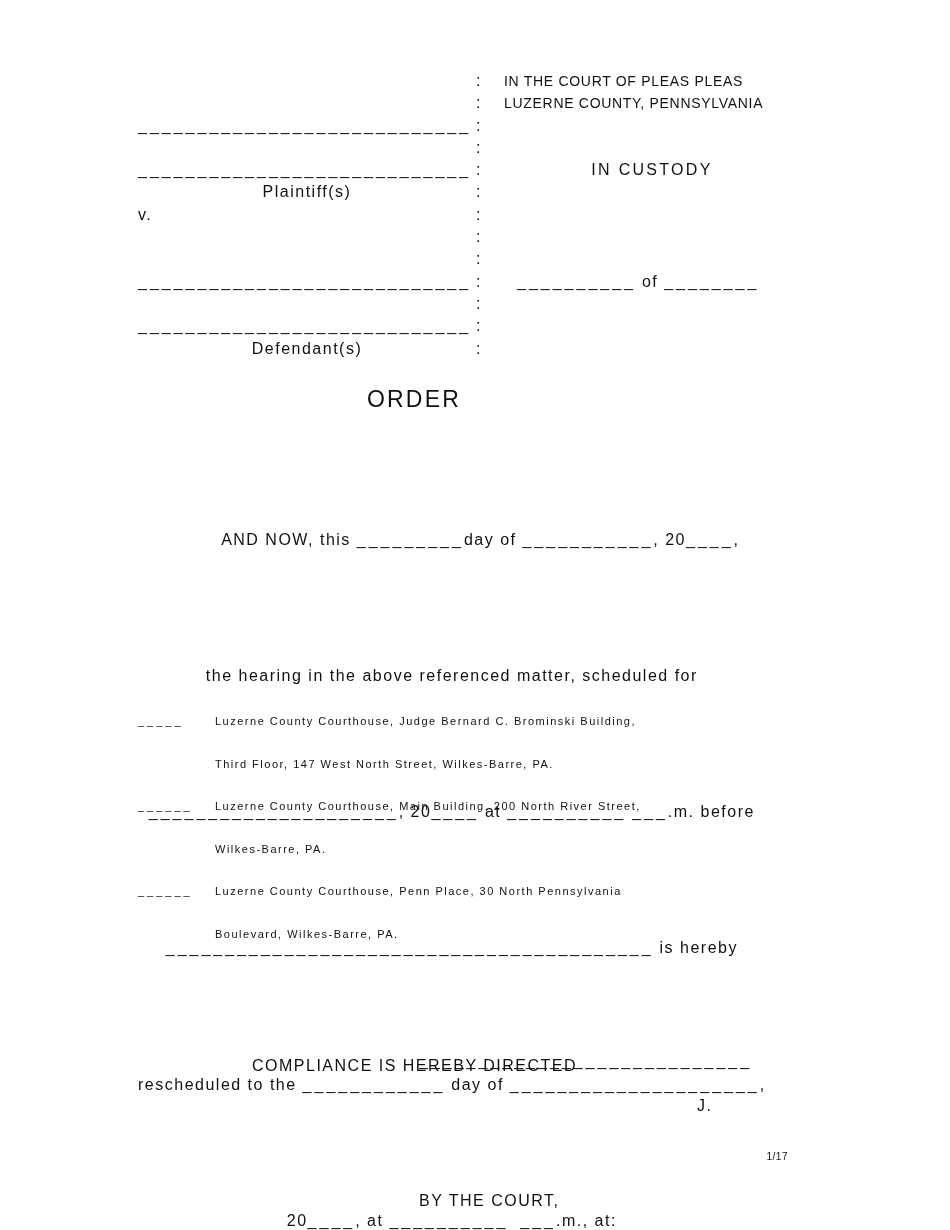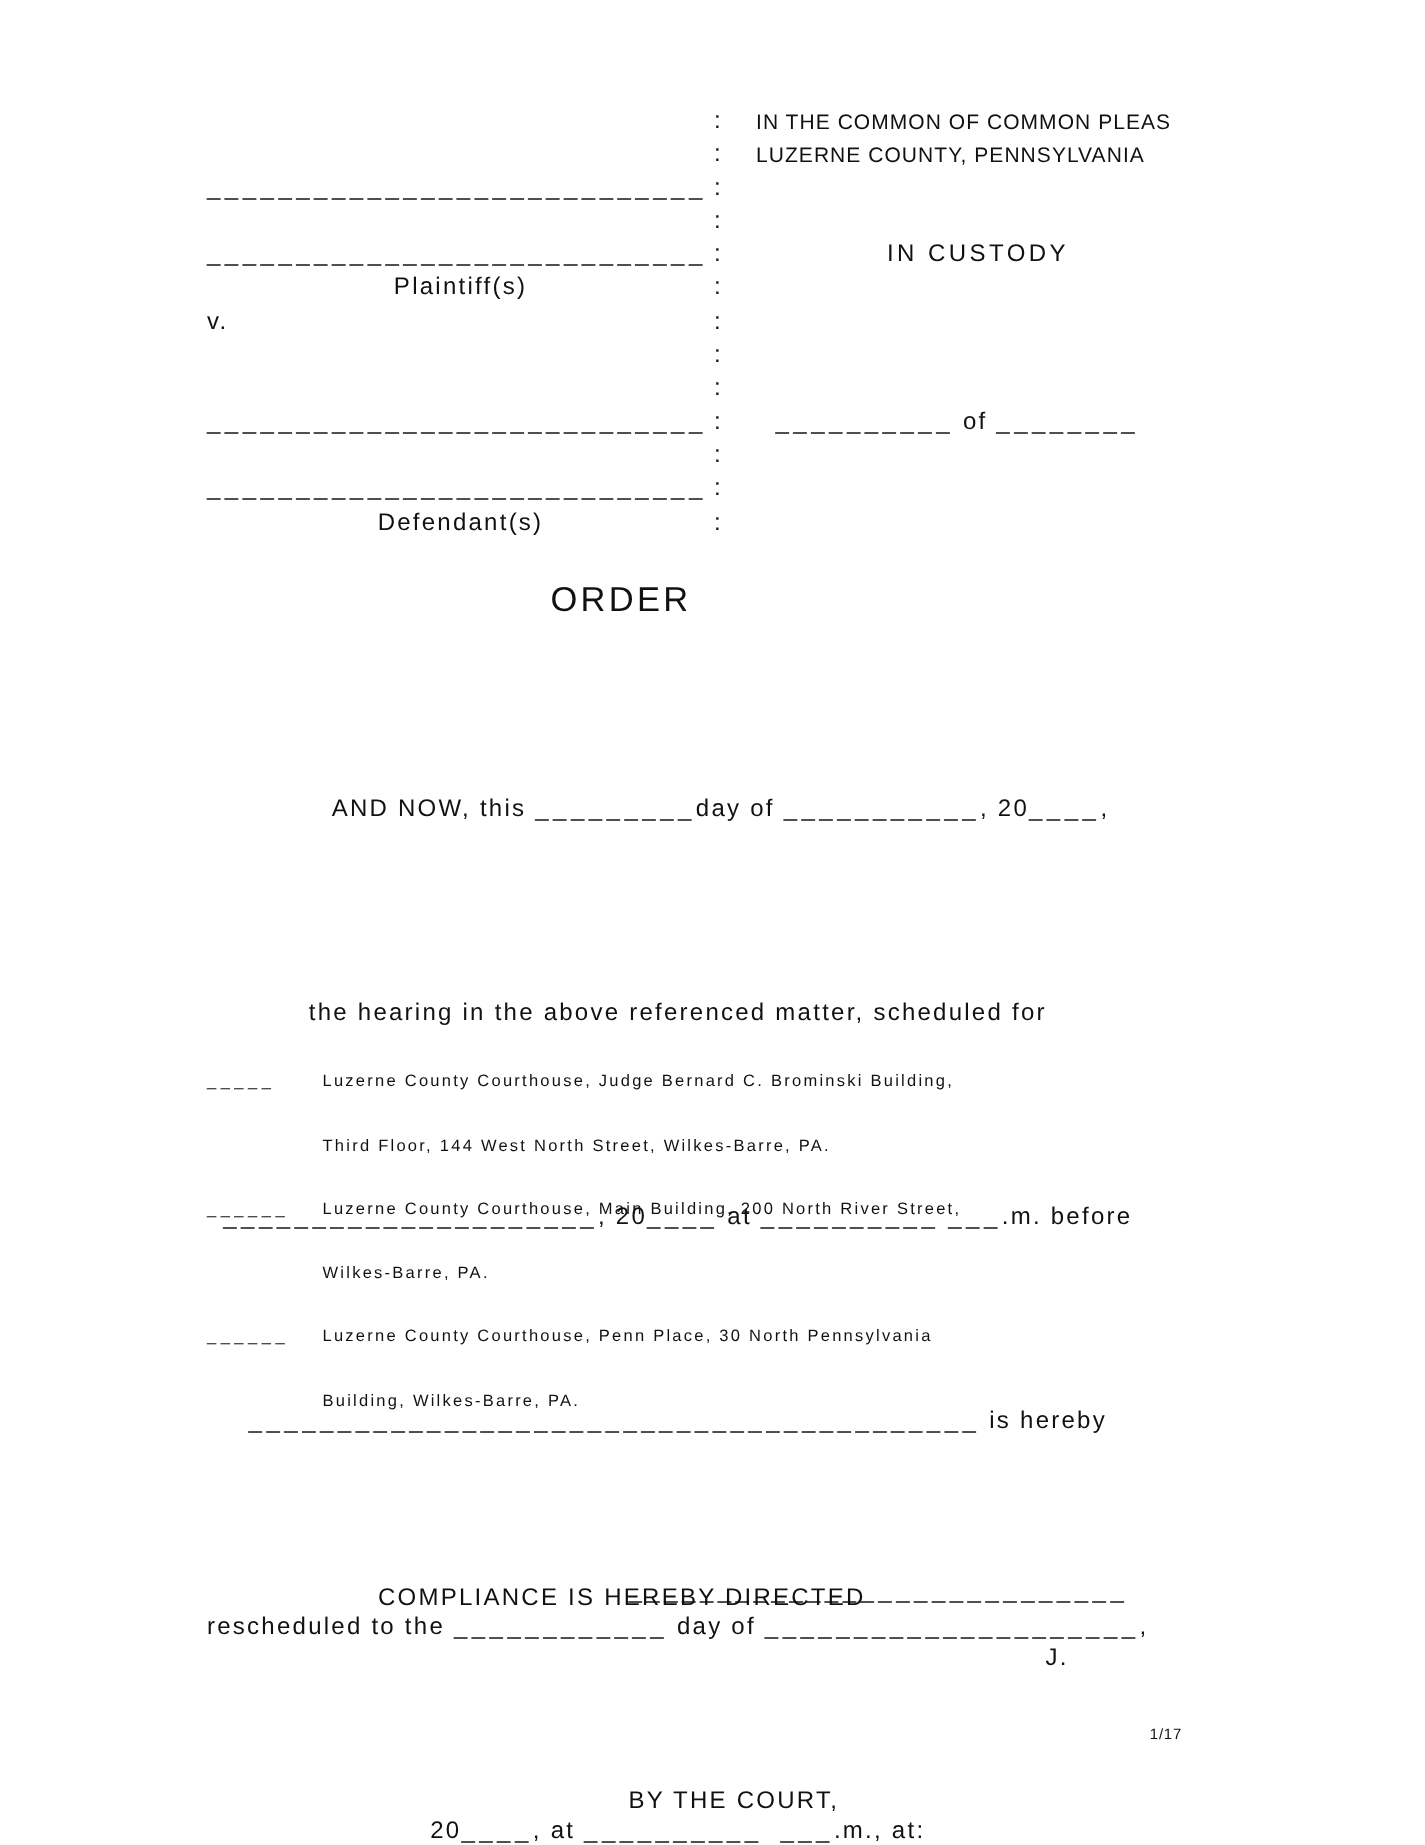--- a/index.html
+++ b/index.html
@@ -54,21 +54,21 @@
 </head>
 <body>
 
 <div class="page">
 
   <div class="caption">
 
     <div class="cap-row">
       <span class="cap-left"></span>
       <span class="cap-colon">:</span>
-      <span class="cap-right hdr">IN THE COMMON OF COMMON PLEAS</span>
+      <span class="cap-right hdr">IN THE COURT OF PLEAS PLEAS</span>
     </div>
 
     <div class="cap-row">
       <span class="cap-left"></span>
       <span class="cap-colon">:</span>
       <span class="cap-right hdr">LUZERNE COUNTY, PENNSYLVANIA</span>
     </div>
 
     <div class="cap-row">
       <span class="cap-left u">____________________________</span>
@@ -149,37 +149,37 @@
     <div class="pline">20<span class="u">____</span>, at <span class="u">__________</span>  <span class="u">___</span>.m., at:</div>
   </div>
 
   <div class="locations">
 
     <div class="loc-row">
       <span class="blank-col"><span class="u">_____</span></span>
       <span>Luzerne County Courthouse, Judge Bernard C. Brominski Building,</span>
     </div>
     <div class="loc-row cont">
-      <span>Third Floor, 144 West North Street, Wilkes-Barre, PA.</span>
+      <span>Third Floor, 147 West North Street, Wilkes-Barre, PA.</span>
     </div>
 
     <div class="loc-row">
       <span class="blank-col"><span class="u">______</span></span>
       <span>Luzerne County Courthouse, Main Building, 200 North River Street,</span>
     </div>
     <div class="loc-row cont">
       <span>Wilkes-Barre, PA.</span>
     </div>
 
     <div class="loc-row">
       <span class="blank-col"><span class="u">______</span></span>
       <span>Luzerne County Courthouse, Penn Place, 30 North Pennsylvania</span>
     </div>
     <div class="loc-row cont">
-      <span>Building, Wilkes-Barre, PA.</span>
+      <span>Boulevard, Wilkes-Barre, PA.</span>
     </div>
 
   </div>
 
   <div class="closing">
     <div class="compliance">COMPLIANCE IS HEREBY DIRECTED</div>
     <div class="bycourt">BY THE COURT,</div>
   </div>
 
   <div class="sig-line u">____________________________</div>

